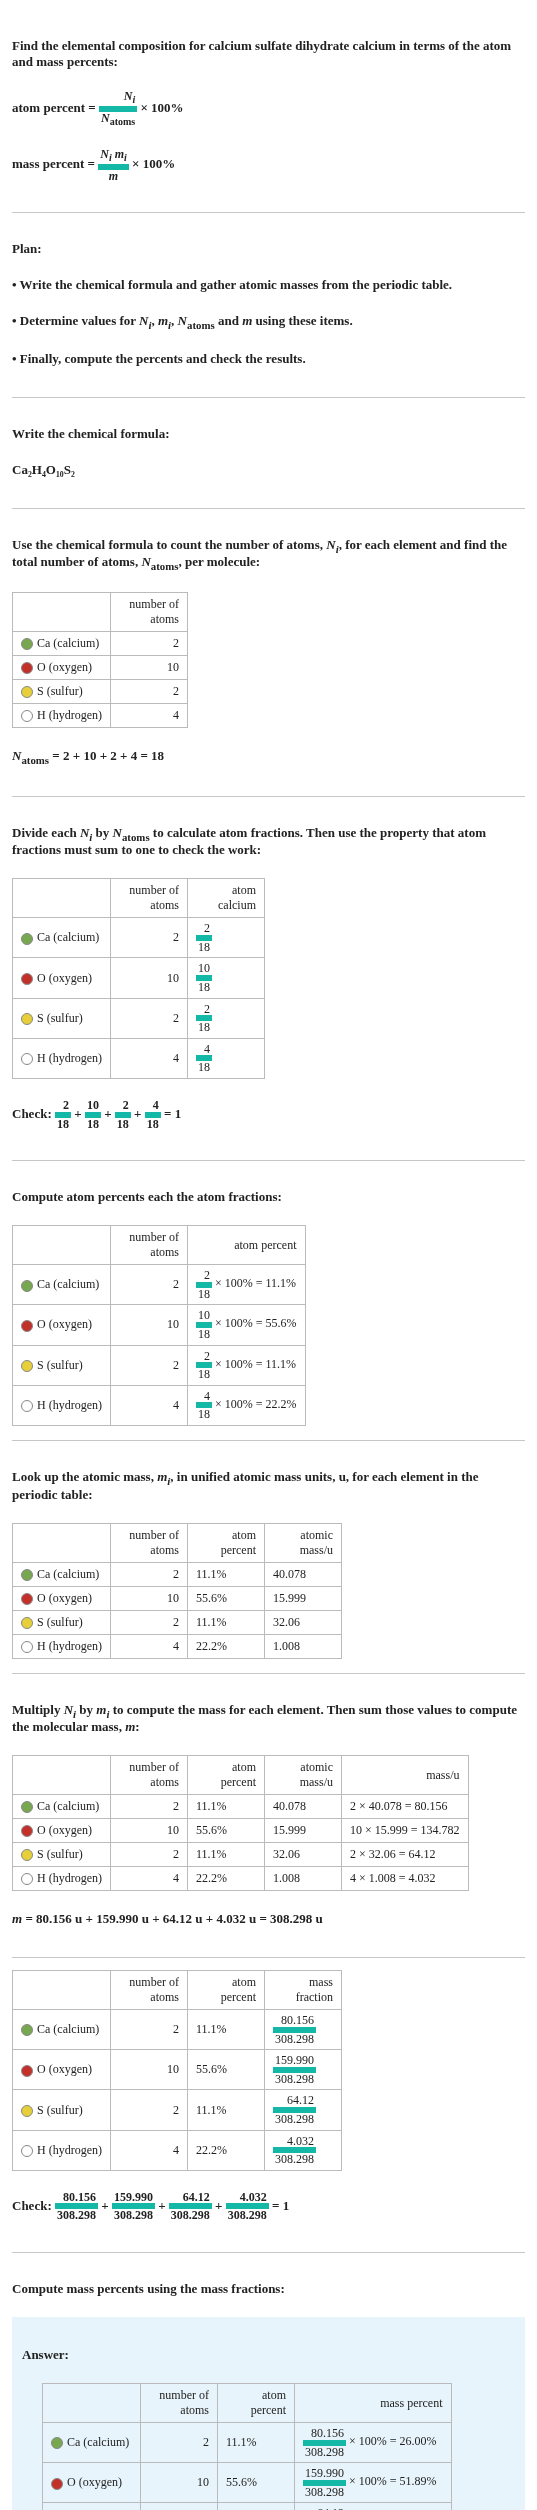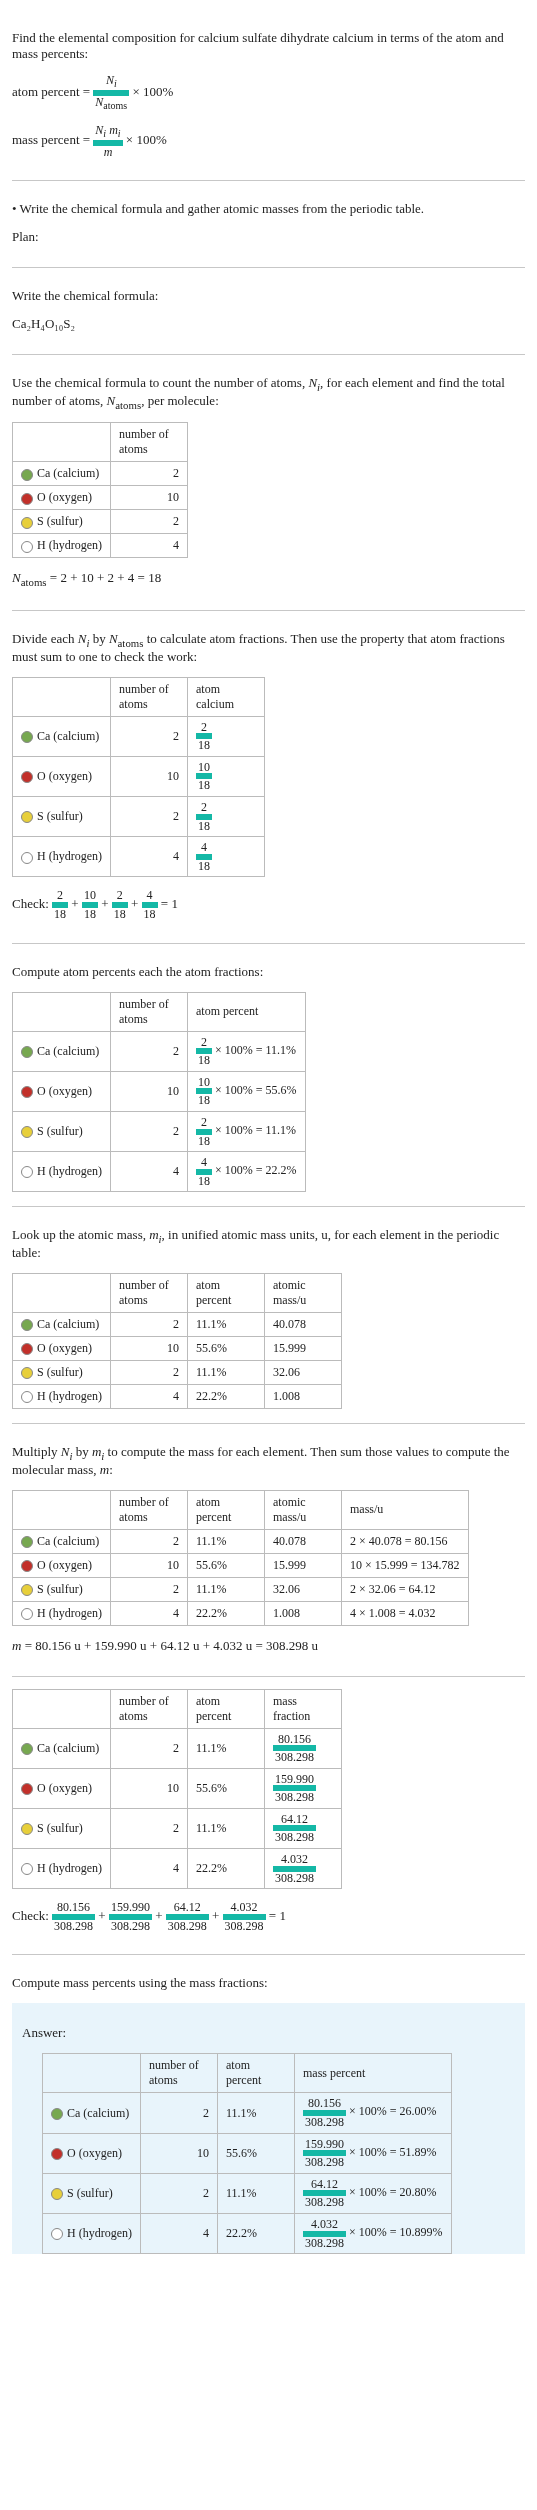--- a/index.html
+++ b/index.html
@@ -19,55 +19,55 @@
     padding: 8px 0 10px 0;
   }
   .section:last-child { border-bottom: none; }
   .frac {
     display: inline-block;
     text-align: center;
     vertical-align: middle;
     line-height: 1.05;
     font-size: 12px;
   }
-  .frac .num { display:block; padding: 0 2px; }
+  .frac .num { display:block; padding: 0 2px; text-align: right; }
   .frac .den { display:block; border-top: 6px solid #14b8a6; padding: 0 2px; }
   table.data {
     border-collapse: collapse;
     margin: 4px 0 4px 0;
     font-size: 12px;
   }
   table.data th, table.data td {
     border: 1px solid #bbb;
     padding: 4px 8px;
     text-align: left;
     background: #fff;
   }
   table.data th {
     font-weight: normal;
-    text-align: left;
+    text-align: right;
     max-width: 60px;
   }
   table.data td.num { text-align: right; }
   .dot {
     display: inline-block;
     width: 10px;
     height: 10px;
     border-radius: 50%;
     margin-right: 4px;
     vertical-align: middle;
     border: 1px solid #888;
   }
   .answer-box {
     background: #e8f4fb;
     padding: 10px 10px 0 10px;
     margin-top: 6px;
   }
   .answer-box table.data th, .answer-box table.data td { background: transparent; }
-  p { margin: 12px 0; }
+  p { margin: 20px 0; font-weight: bold; }
   .formula { font-family: "Times New Roman", serif; }
   .pct { white-space: nowrap; }
 </style>
 </head>
 <body>
 
 <div class="page">
 
   <div class="section">
     <p>Find the elemental composition for calcium sulfate dihydrate calcium in terms of the atom and mass percents:</p>
@@ -83,22 +83,24 @@
       <span>mass percent =</span>
       <span class="frac">
         <span class="num"><i>N<sub>i</sub> m<sub>i</sub></i></span>
         <span class="den"><i>m</i></span>
       </span>
       <span>× 100%</span>
     </p>
   </div>
 
   <div class="section">
+    <p>Plan:</p>
     <p>• Write the chemical formula and gather atomic masses from the periodic table.</p>
-    <p>Plan:</p>
+    <p>• Determine values for <i>N<sub>i</sub></i>, <i>m<sub>i</sub></i>, <i>N</i><sub>atoms</sub> and <i>m</i> using these items.</p>
+    <p>• Finally, compute the percents and check the results.</p>
   </div>
 
   <div class="section">
     <p>Write the chemical formula:</p>
     <p class="formula">Ca₂H₄O₁₀S₂</p>
   </div>
 
   <div class="section">
     <p>Use the chemical formula to count the number of atoms, <i>N<sub>i</sub></i>, for each element and find the total number of atoms, <i>N</i><sub>atoms</sub>, per molecule:</p>
     <table class="data">

